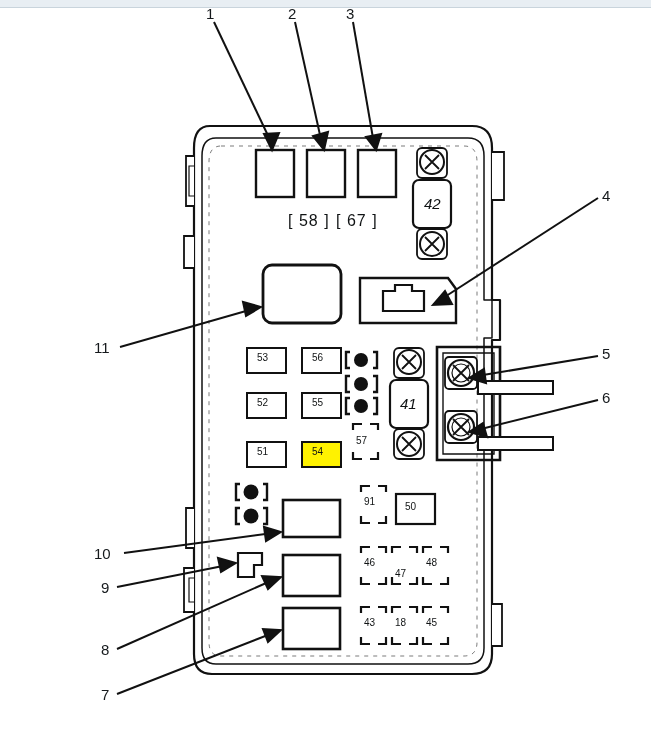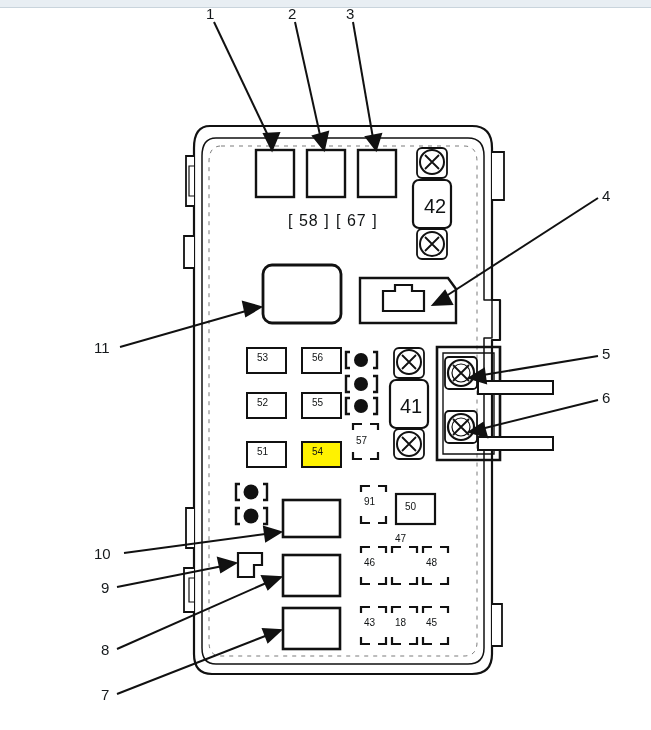--- a/index.html
+++ b/index.html
@@ -31,21 +31,21 @@
 
   
   .lbl{
     position:absolute;
     font-family:"Liberation Sans", sans-serif;
     color:#101314;
     line-height:1;
     white-space:nowrap;
   }
   .lbl-fuse{font-size:10px;}
-  .lbl-big{font-size:20px;}
+  .lbl-big{font-size:15px;font-style:italic;}
   .lbl-bracket{font-size:16px;letter-spacing:1px;text-align:center;}
 </style>
 </head>
 <body>
 
 <div class="topband"></div>
 
 <div id="stage">
 <svg viewBox="0 0 651 730" xmlns="http://www.w3.org/2000/svg">
 
@@ -310,18 +310,18 @@
   <span class="lbl lbl-fuse" style="left:312px;top:353px;">56</span>
   <span class="lbl lbl-fuse" style="left:257px;top:398px;">52</span>
   <span class="lbl lbl-fuse" style="left:312px;top:398px;">55</span>
   <span class="lbl lbl-fuse" style="left:257px;top:447px;">51</span>
   <span class="lbl lbl-fuse" style="left:312px;top:447px;">54</span>
   <span class="lbl lbl-fuse" style="left:405px;top:502px;text-align:right;">50</span>
 
   <span class="lbl lbl-fuse" style="left:356px;top:436px;">57</span>
   <span class="lbl lbl-fuse" style="left:364px;top:497px;">91</span>
   <span class="lbl lbl-fuse" style="left:364px;top:558px;text-align:right;">46</span>
-  <span class="lbl lbl-fuse" style="left:395px;top:534px;">47</span>
+  <span class="lbl lbl-fuse" style="left:395px;top:569px;">47</span>
   <span class="lbl lbl-fuse" style="left:426px;top:558px;">48</span>
   <span class="lbl lbl-fuse" style="left:364px;top:618px;">43</span>
   <span class="lbl lbl-fuse" style="left:395px;top:618px;">18</span>
   <span class="lbl lbl-fuse" style="left:426px;top:618px;">45</span>
 </div>
 
 </body></html>

